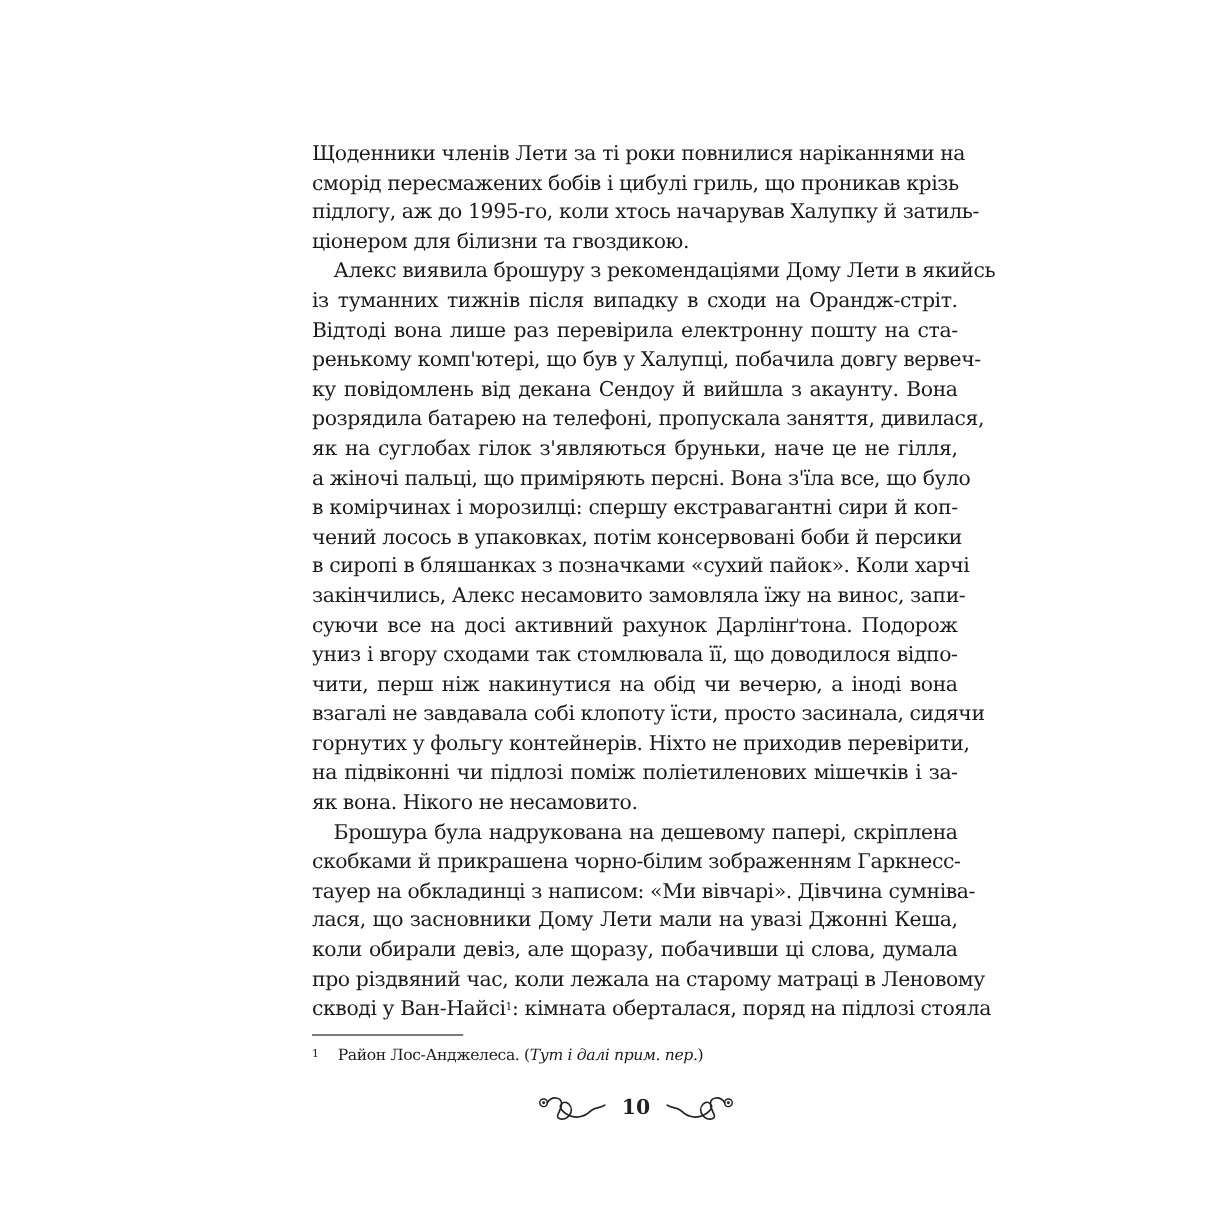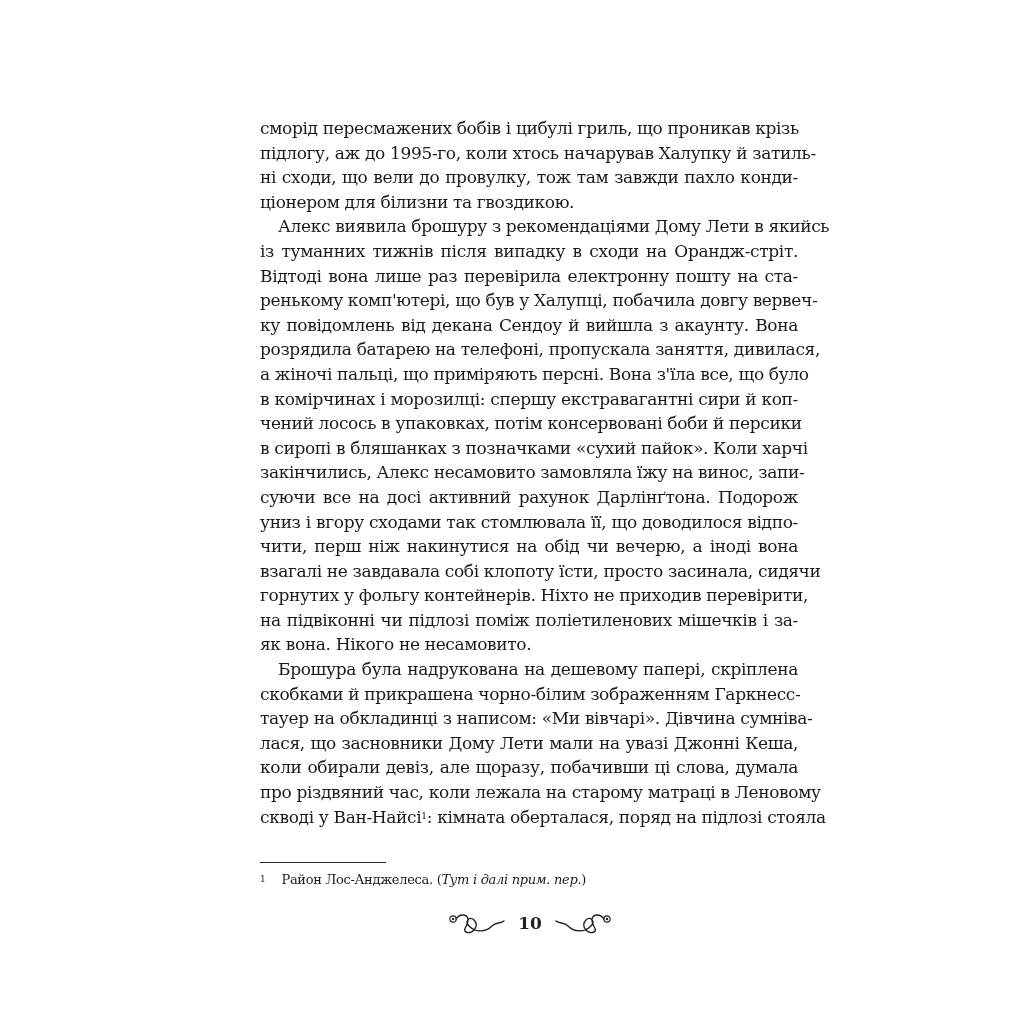--- a/index.html
+++ b/index.html
@@ -20,30 +20,31 @@
   .footnote .mark { font-size:9px; vertical-align:top; margin-right:16px; position:relative; top:2px; }
   .footnote em { font-style:italic;margin-top:32px; }
   .folio { position:absolute; left:440px; top:905px; width:180px; height:36px; display:flex; align-items:center; justify-content:center; gap:10px; }
   .folio .num { font-family:"DejaVu Serif","Liberation Serif",serif; font-size:17px; font-weight:bold; color:#222; }
   sup.ref { font-size:9px; vertical-align:top; position:relative; top:-1px; }
 </style>
 </head>
 <body>
 
 <div class="page body-text" id="body">
+    <span class="line">Щоденники членів Лети за ті роки повнилися наріканнями на</span>
     <span class="line">сморід пересмажених бобів і цибулі гриль, що проникав крізь</span>
     <span class="line">підлогу, аж до 1995-го, коли хтось начарував Халупку й затиль-</span>
-    <span class="line">ні сходи, що вели до провулку, тож там завжди пахло конди-</span>
     <span class="line last">ціонером для білизни та гвоздикою.</span>
     <span class="line indent">Алекс виявила брошуру з рекомендаціями Дому Лети в якийсь</span>
     <span class="line">із туманних тижнів після випадку в сходи на Орандж-стріт.</span>
     <span class="line">Відтоді вона лише раз перевірила електронну пошту на ста-</span>
     <span class="line">ренькому комп'ютері, що був у Халупці, побачила довгу вервеч-</span>
     <span class="line">ку повідомлень від декана Сендоу й вийшла з акаунту. Вона</span>
     <span class="line">розрядила батарею на телефоні, пропускала заняття, дивилася,</span>
+    <span class="line">як на суглобах гілок з'являються бруньки, наче це не гілля,</span>
     <span class="line">а жіночі пальці, що приміряють персні. Вона з'їла все, що було</span>
     <span class="line">в комірчинах і морозилці: спершу екстравагантні сири й коп-</span>
     <span class="line">чений лосось в упаковках, потім консервовані боби й персики</span>
     <span class="line">в сиропі в бляшанках з позначками «сухий пайок». Коли харчі</span>
     <span class="line">закінчились, Алекс несамовито замовляла їжу на винос, запи-</span>
     <span class="line">суючи все на досі активний рахунок Дарлінґтона. Подорож</span>
     <span class="line">униз і вгору сходами так стомлювала її, що доводилося відпо-</span>
     <span class="line">чити, перш ніж накинутися на обід чи вечерю, а іноді вона</span>
     <span class="line">взагалі не завдавала собі клопоту їсти, просто засинала, сидячи</span>
     <span class="line">горнутих у фольгу контейнерів. Ніхто не приходив перевірити,</span>

